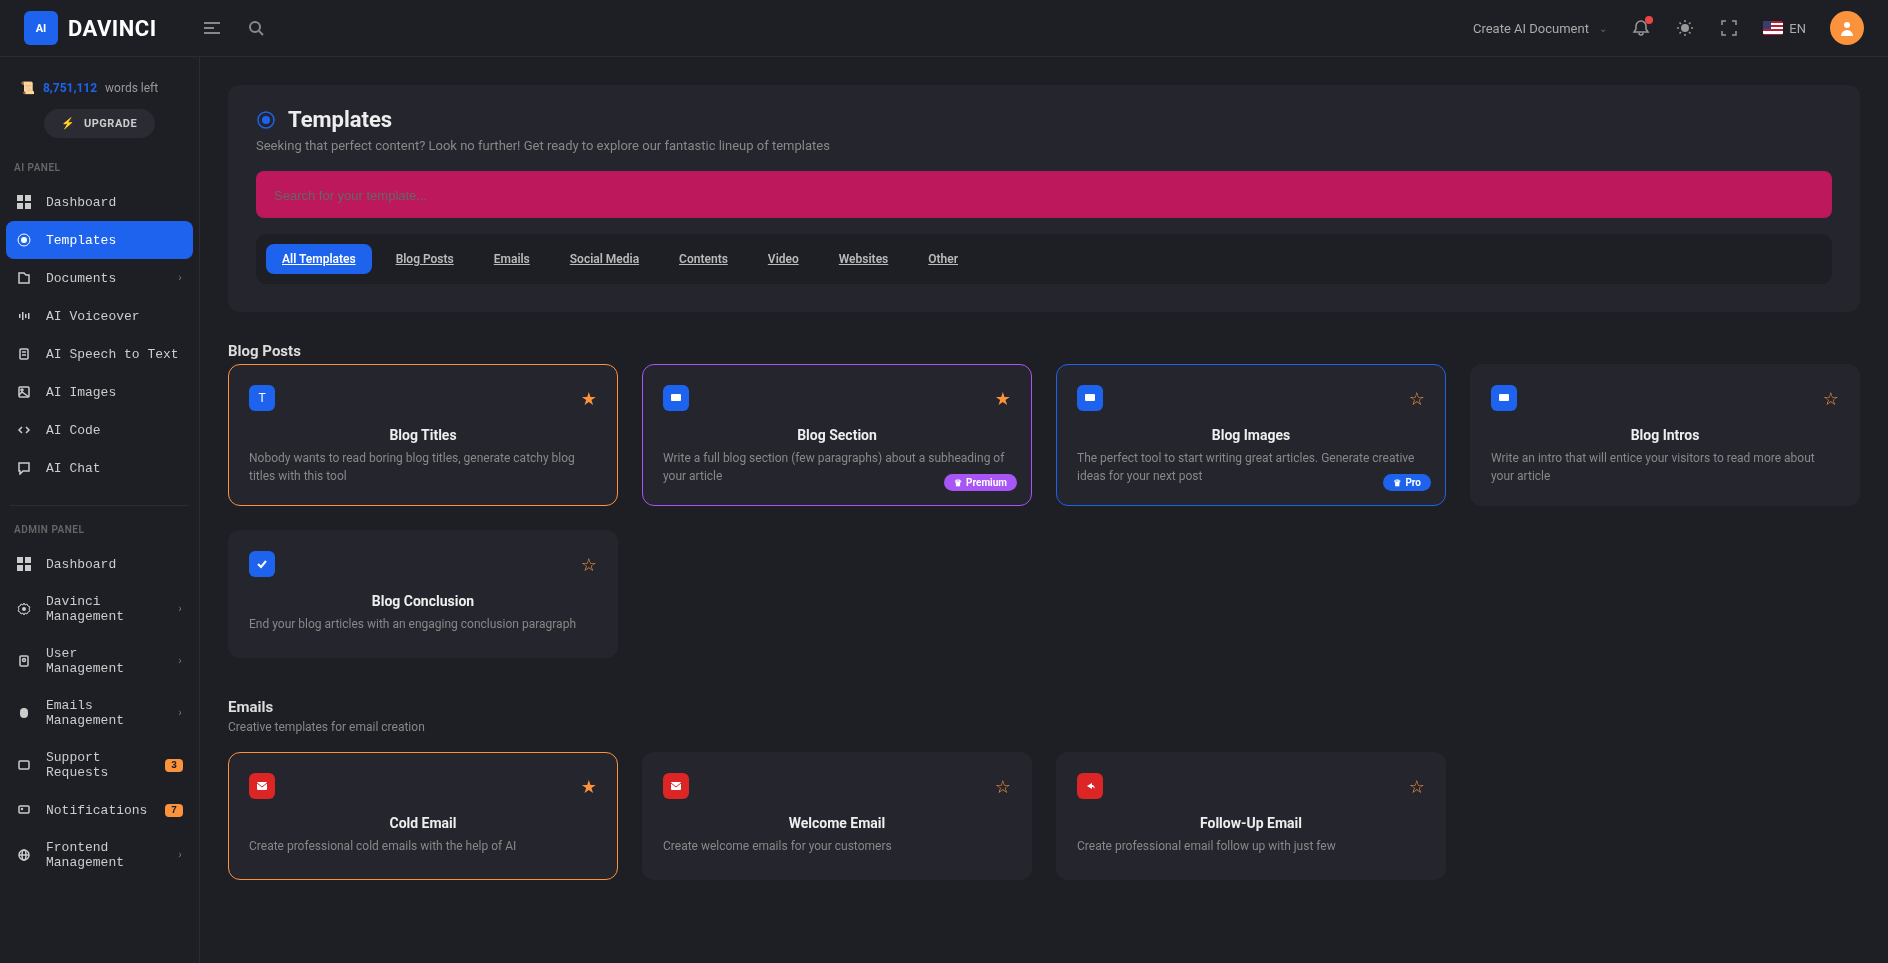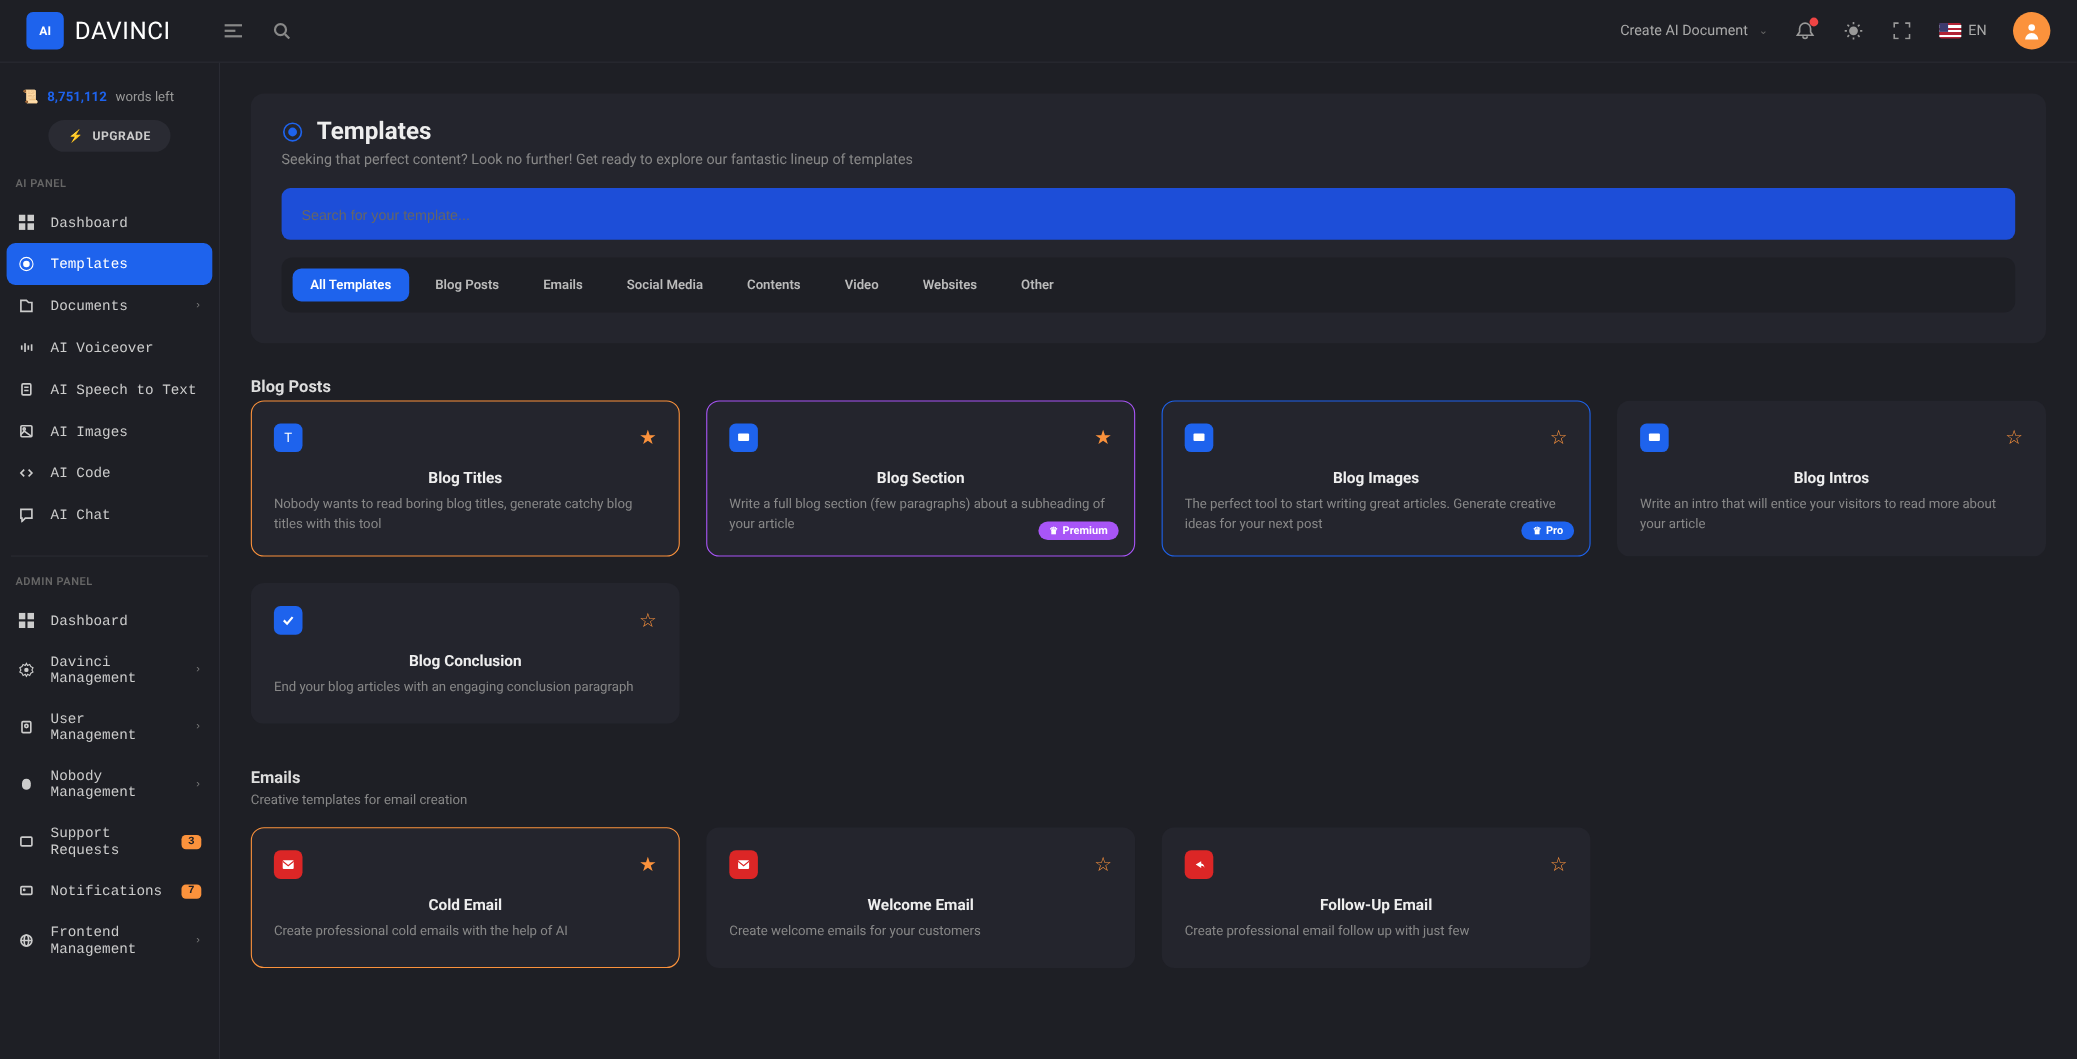--- a/index.html
+++ b/index.html
@@ -2,21 +2,21 @@
 <html><head>
 <meta charset="utf-8">
 <style>
 * { margin: 0; padding: 0; box-sizing: border-box; }
 body { font-family: -apple-system, BlinkMacSystemFont, "Segoe UI", Roboto, sans-serif; background: #1e1f25; color: #d1d5db; width: 1888px; height: 963px; overflow: hidden; }
 
 
 .header { height: 57px; display: flex; align-items: center; padding: 12px 24px; border-bottom: 1px solid #2a2b33; }
 .logo { display: flex; align-items: center; gap: 10px; width: 176px; }
 .logo-icon { width: 34px; height: 34px; background: #1e63ed; border-radius: 6px; display: flex; align-items: center; justify-content: center; color: #fff; font-size: 11px; font-weight: 700; }
-.logo-text { color: #fff; font-size: 22px; font-weight: 400; letter-spacing: 0.5px; }
+.logo-text { color: #fff; font-size: 22px; font-weight: 700; letter-spacing: 0.5px; }
 .header-left { display: flex; align-items: center; gap: 20px; }
 .menu-toggle, .search-btn { width: 24px; height: 24px; color: #888; cursor: pointer; display: flex; align-items: center; justify-content: center; }
 .header-right { margin-left: auto; display: flex; align-items: center; gap: 24px; }
 .create-doc { display: flex; align-items: center; gap: 10px; color: #aaa; font-size: 13px; cursor: pointer; }
 .chevron-down { color: #666; font-size: 10px; }
 .header-icon { width: 20px; height: 20px; color: #999; cursor: pointer; position: relative; display: flex; align-items: center; justify-content: center; }
 .notif-dot { position: absolute; top: -2px; right: -2px; width: 8px; height: 8px; background: #ef4444; border-radius: 50%; }
 .lang { display: flex; align-items: center; gap: 6px; color: #aaa; font-size: 13px; }
 .flag { width: 20px; height: 14px; background: linear-gradient(to bottom, #b22234 0%, #b22234 15%, #fff 15%, #fff 30%, #b22234 30%, #b22234 45%, #fff 45%, #fff 60%, #b22234 60%, #b22234 75%, #fff 75%, #fff 90%, #b22234 90%); position: relative; border-radius: 2px; }
 .flag::before { content: ''; position: absolute; top: 0; left: 0; width: 8px; height: 8px; background: #3c3b6e; }
@@ -37,25 +37,25 @@
 .nav-badge { margin-left: auto; background: #fb923c; color: #1e1f25; font-size: 10px; font-weight: 700; padding: 1px 6px; border-radius: 4px; }
 .divider { height: 1px; background: #2a2b33; margin: 18px 4px; }
 
 
 .main { position: absolute; top: 57px; left: 200px; right: 0; bottom: 0; padding: 28px; overflow-y: auto; }
 .page-card { background: #24252d; border-radius: 12px; padding: 22px 28px 28px; margin-bottom: 30px; }
 .page-title-row { display: flex; align-items: center; gap: 12px; margin-bottom: 6px; }
 .page-title-icon { width: 20px; height: 20px; color: #1e63ed; }
 .page-title { font-size: 22px; font-weight: 700; color: #eee; }
 .page-subtitle { font-size: 13px; color: #888; margin-bottom: 18px; }
-.search-box { background: #1d4ed8; border-radius: 8px; padding: 14px 18px; margin-bottom: 16px; }
+.search-box { background: #be185d; border-radius: 8px; padding: 14px 18px; margin-bottom: 16px; }
 .search-input { background: transparent; border: none; outline: none; color: #ccc; font-size: 13px; width: 100%; }
 .search-input::placeholder { color: #666; }
 .filter-row { background: #1e1f25; border-radius: 10px; padding: 10px; display: flex; gap: 8px; }
-.filter-tab { padding: 8px 16px; border-radius: 8px; font-size: 12px; font-weight: 600; color: #bbb; cursor: pointer; }
+.filter-tab { padding: 8px 16px; border-radius: 8px; font-size: 12px; font-weight: 600; color: #bbb; cursor: pointer; text-decoration: underline; }
 .filter-tab.active { background: #1e63ed; color: #fff; }
 
 .category-title { font-size: 15px; font-weight: 700; color: #ddd; margin-bottom: 4px; }
 .category-subtitle { font-size: 12px; color: #888; margin-bottom: 18px; }
 .card-grid { display: grid; grid-template-columns: repeat(4, 1fr); gap: 24px; margin-bottom: 40px; }
 
 .tcard { background: #24252d; border-radius: 12px; padding: 20px; border: 1px solid transparent; cursor: pointer; position: relative; min-height: 128px; }
 .tcard.b-orange { border-color: #fb923c; }
 .tcard.b-purple { border-color: #a855f7; }
 .tcard.b-blue { border-color: #1e63ed; }
@@ -263,21 +263,21 @@
     <span>User Management</span>
     <span class="nav-chevron">›</span>
   </div>
   <div class="nav-item">
     <span class="nav-icon">
         <svg width="14" height="14" viewBox="0 0 14 14" fill="currentColor">
           <path d="M3 6a4 4 0 0 1 8 0v2a4 4 0 0 1-8 0z"></path>
           <ellipse cx="7" cy="4" rx="3" ry="1.5"></ellipse>
         </svg>
       </span>
-    <span>Nobody Management</span>
+    <span>Emails Management</span>
     <span class="nav-chevron">›</span>
   </div>
   <div class="nav-item">
     <span class="nav-icon">
         <svg width="14" height="14" viewBox="0 0 14 14" fill="none" stroke="currentColor" stroke-width="1.5">
           <rect x="2" y="3" width="10" height="8" rx="1"></rect>
         </svg>
       </span>
     <span>Support Requests</span>
     <span class="nav-badge">3</span>

